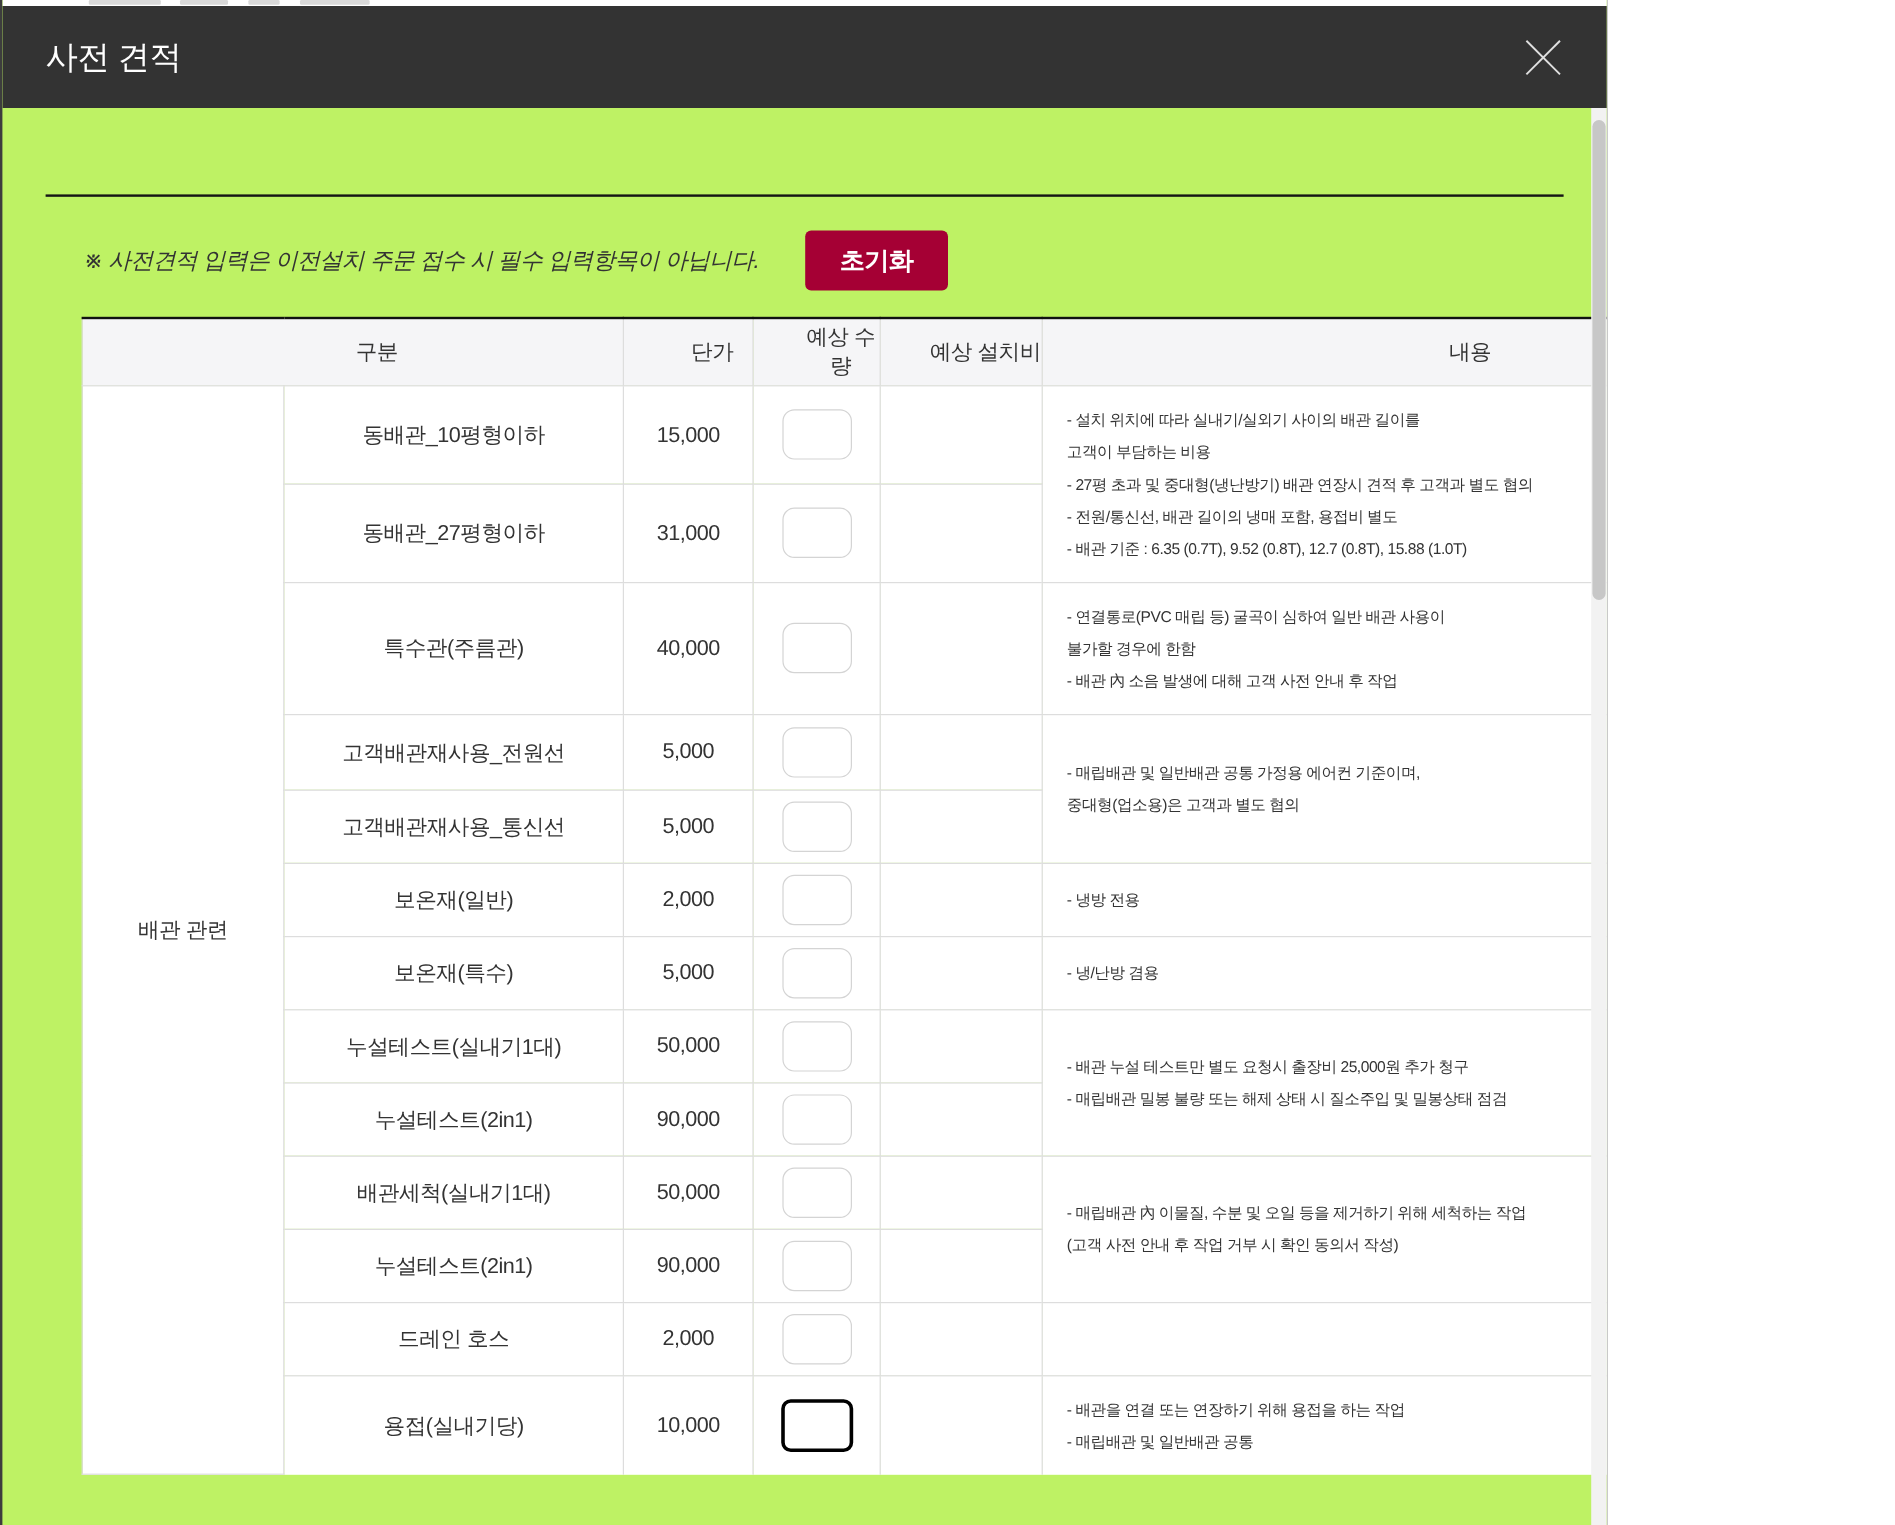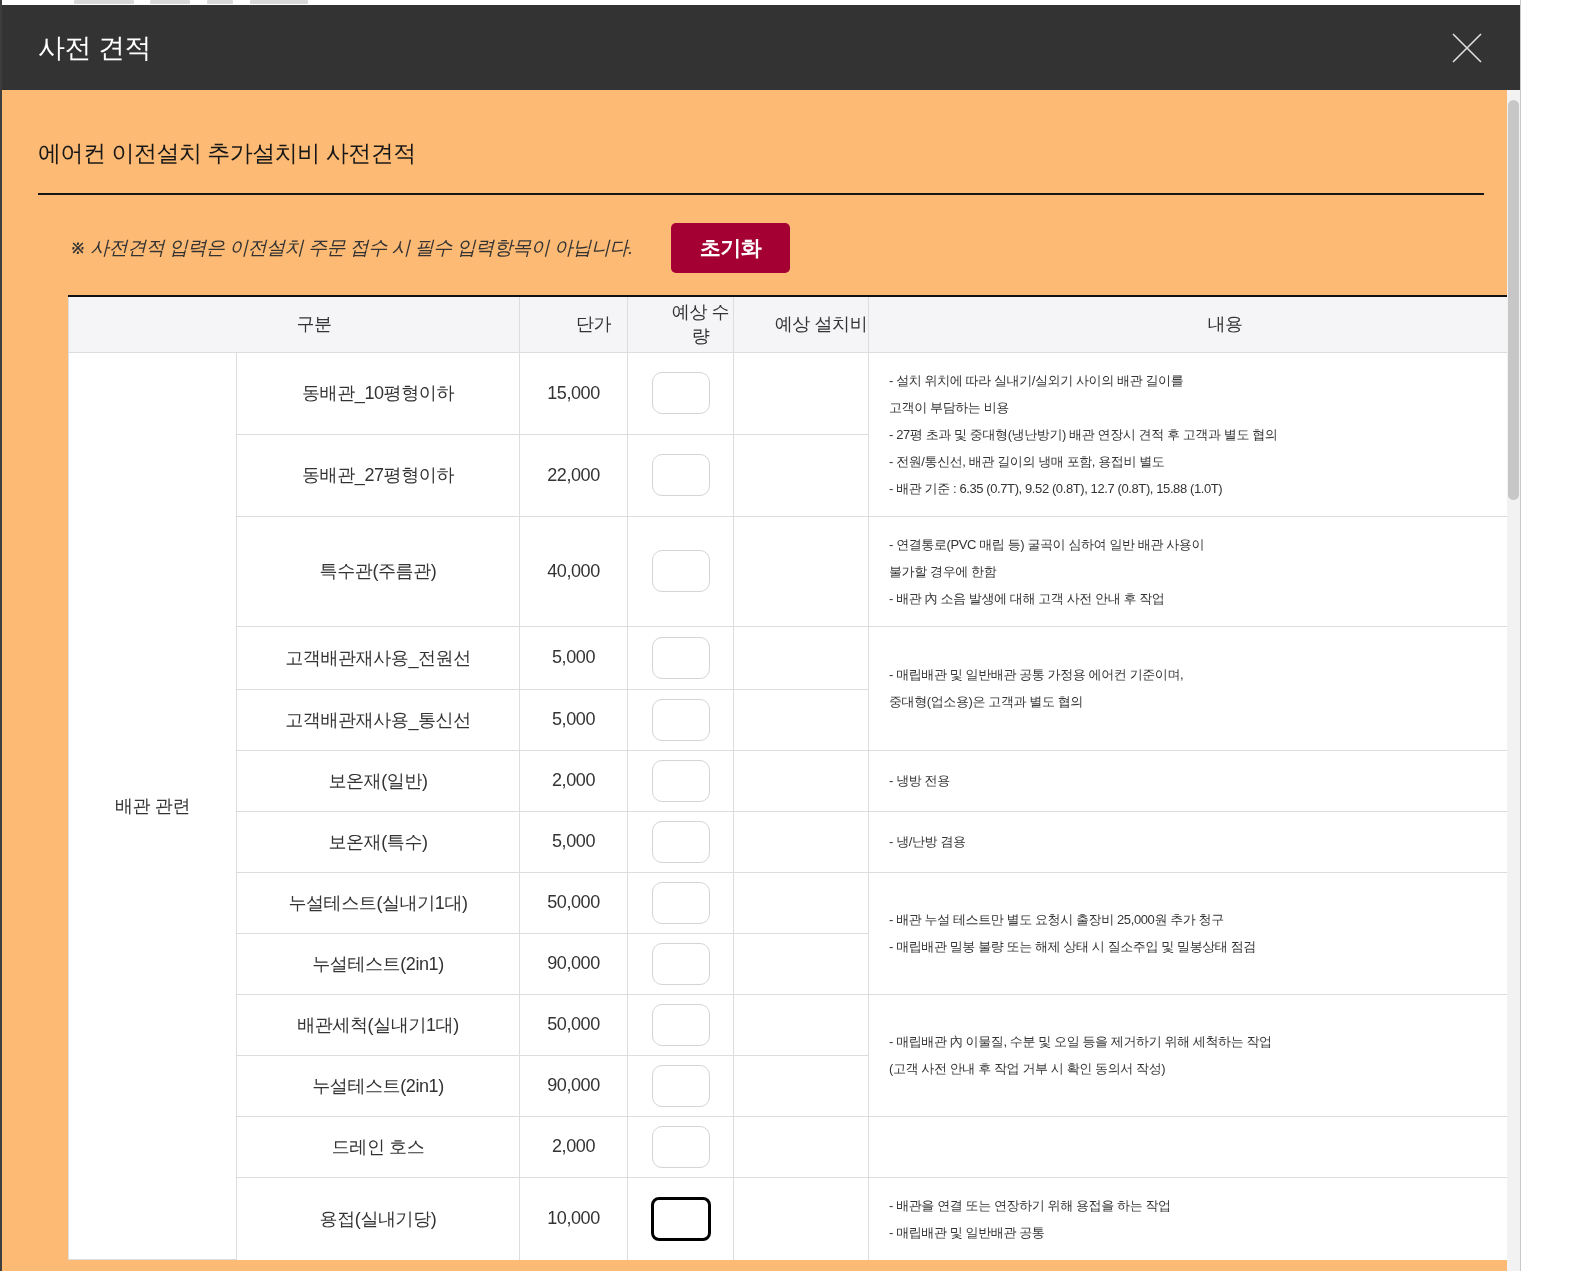--- a/index.html
+++ b/index.html
@@ -4,23 +4,23 @@
 <style>
   * { box-sizing: border-box; margin: 0; padding: 0; }
   html, body { width: 1579px; }
   body {
     font-family: "Liberation Sans", "DejaVu Sans", sans-serif;
     background: #ffffff;
     color: #333;
   }
   .page {
     position: relative;
-    width: 1521px;
+    width: 1340px;
     height: 1271px;
-    background: #fdba74;
+    background: #bef264;
     border-left: 2px solid #3d3d3d;
     border-right: 1px solid #c9c9c9;
     overflow: hidden;
   }
   
   .backdrop-strip {
     height: 5px;
     background: #fff;
     position: relative;
   }
@@ -188,21 +188,20 @@
     <div class="modal-title">사전 견적</div>
     <button class="close-btn" aria-label="close">
       <svg width="34" height="34" viewBox="0 0 34 34">
         <line x1="3" y1="3" x2="31" y2="31" stroke="#e0e0e0" stroke-width="1.6"></line>
         <line x1="31" y1="3" x2="3" y2="31" stroke="#e0e0e0" stroke-width="1.6"></line>
       </svg>
     </button>
   </div>
 
   <div class="modal-body">
-    <h2 class="section-title">에어컨 이전설치 추가설치비 사전견적</h2>
     <hr class="title-rule">
 
     <div class="note-row">
       <span class="note-text">※ 사전견적 입력은 이전설치 주문 접수 시 필수 입력항목이 아닙니다.</span>
       <button class="reset-btn">초기화</button>
     </div>
 
     <table class="quote-table">
       <colgroup>
         <col style="width:168px">
@@ -229,21 +228,21 @@
           <td><input class="qty-input" type="text" style=""></td>
           <td></td>
           <td class="details" rowspan="2">- 설치 위치에 따라 실내기/실외기 사이의 배관 길이를
 고객이 부담하는 비용
 - 27평 초과 및 중대형(냉난방기) 배관 연장시 견적 후 고객과 별도 협의
 - 전원/통신선, 배관 길이의 냉매 포함, 용접비 별도
 - 배관 기준 : 6.35 (0.7T), 9.52 (0.8T), 12.7 (0.8T), 15.88 (1.0T)</td>
         </tr>
         <tr>
           <td>동배관_27평형이하</td>
-          <td>22,000</td>
+          <td>31,000</td>
           <td><input class="qty-input" type="text" style=""></td>
           <td></td>
         </tr>
         <tr>
           <td>특수관(주름관)</td>
           <td>40,000</td>
           <td><input class="qty-input" type="text" style=""></td>
           <td></td>
           <td class="details">- 연결통로(PVC 매립 등) 굴곡이 심하여 일반 배관 사용이
 불가할 경우에 한함

